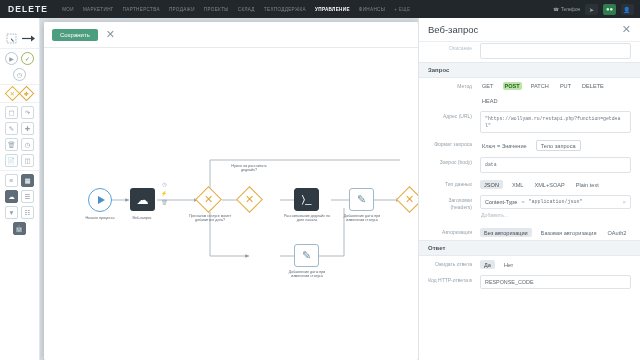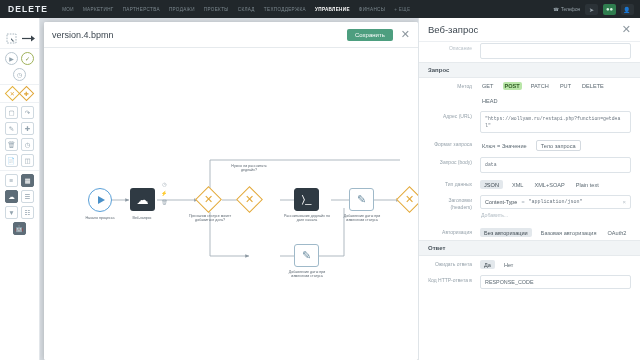--- a/index.html
+++ b/index.html
@@ -270,21 +270,20 @@
       <div class="sqbox dark">☁</div>
       <div class="sqbox">☰</div>
       <div class="sqbox">▼</div>
       <div class="sqbox">☷</div>
       <div class="sqbox dark">🤖</div>
     </div>
   </div>
 
   <div class="modal">
     <div class="modal-head">
-      <div class="modal-title">version.4.bpmn</div>
       <button class="btn-save">Сохранить</button>
       <div class="icon-x">✕</div>
     </div>
 
     <div class="canvas">
       <svg class="wires">
         <defs>
           <marker id="ah" markerWidth="5" markerHeight="5" refX="4.2" refY="2" orient="auto">
             <path d="M0,0 L4.4,2 L0,4 Z" fill="#8a96a0"></path>
           </marker>

